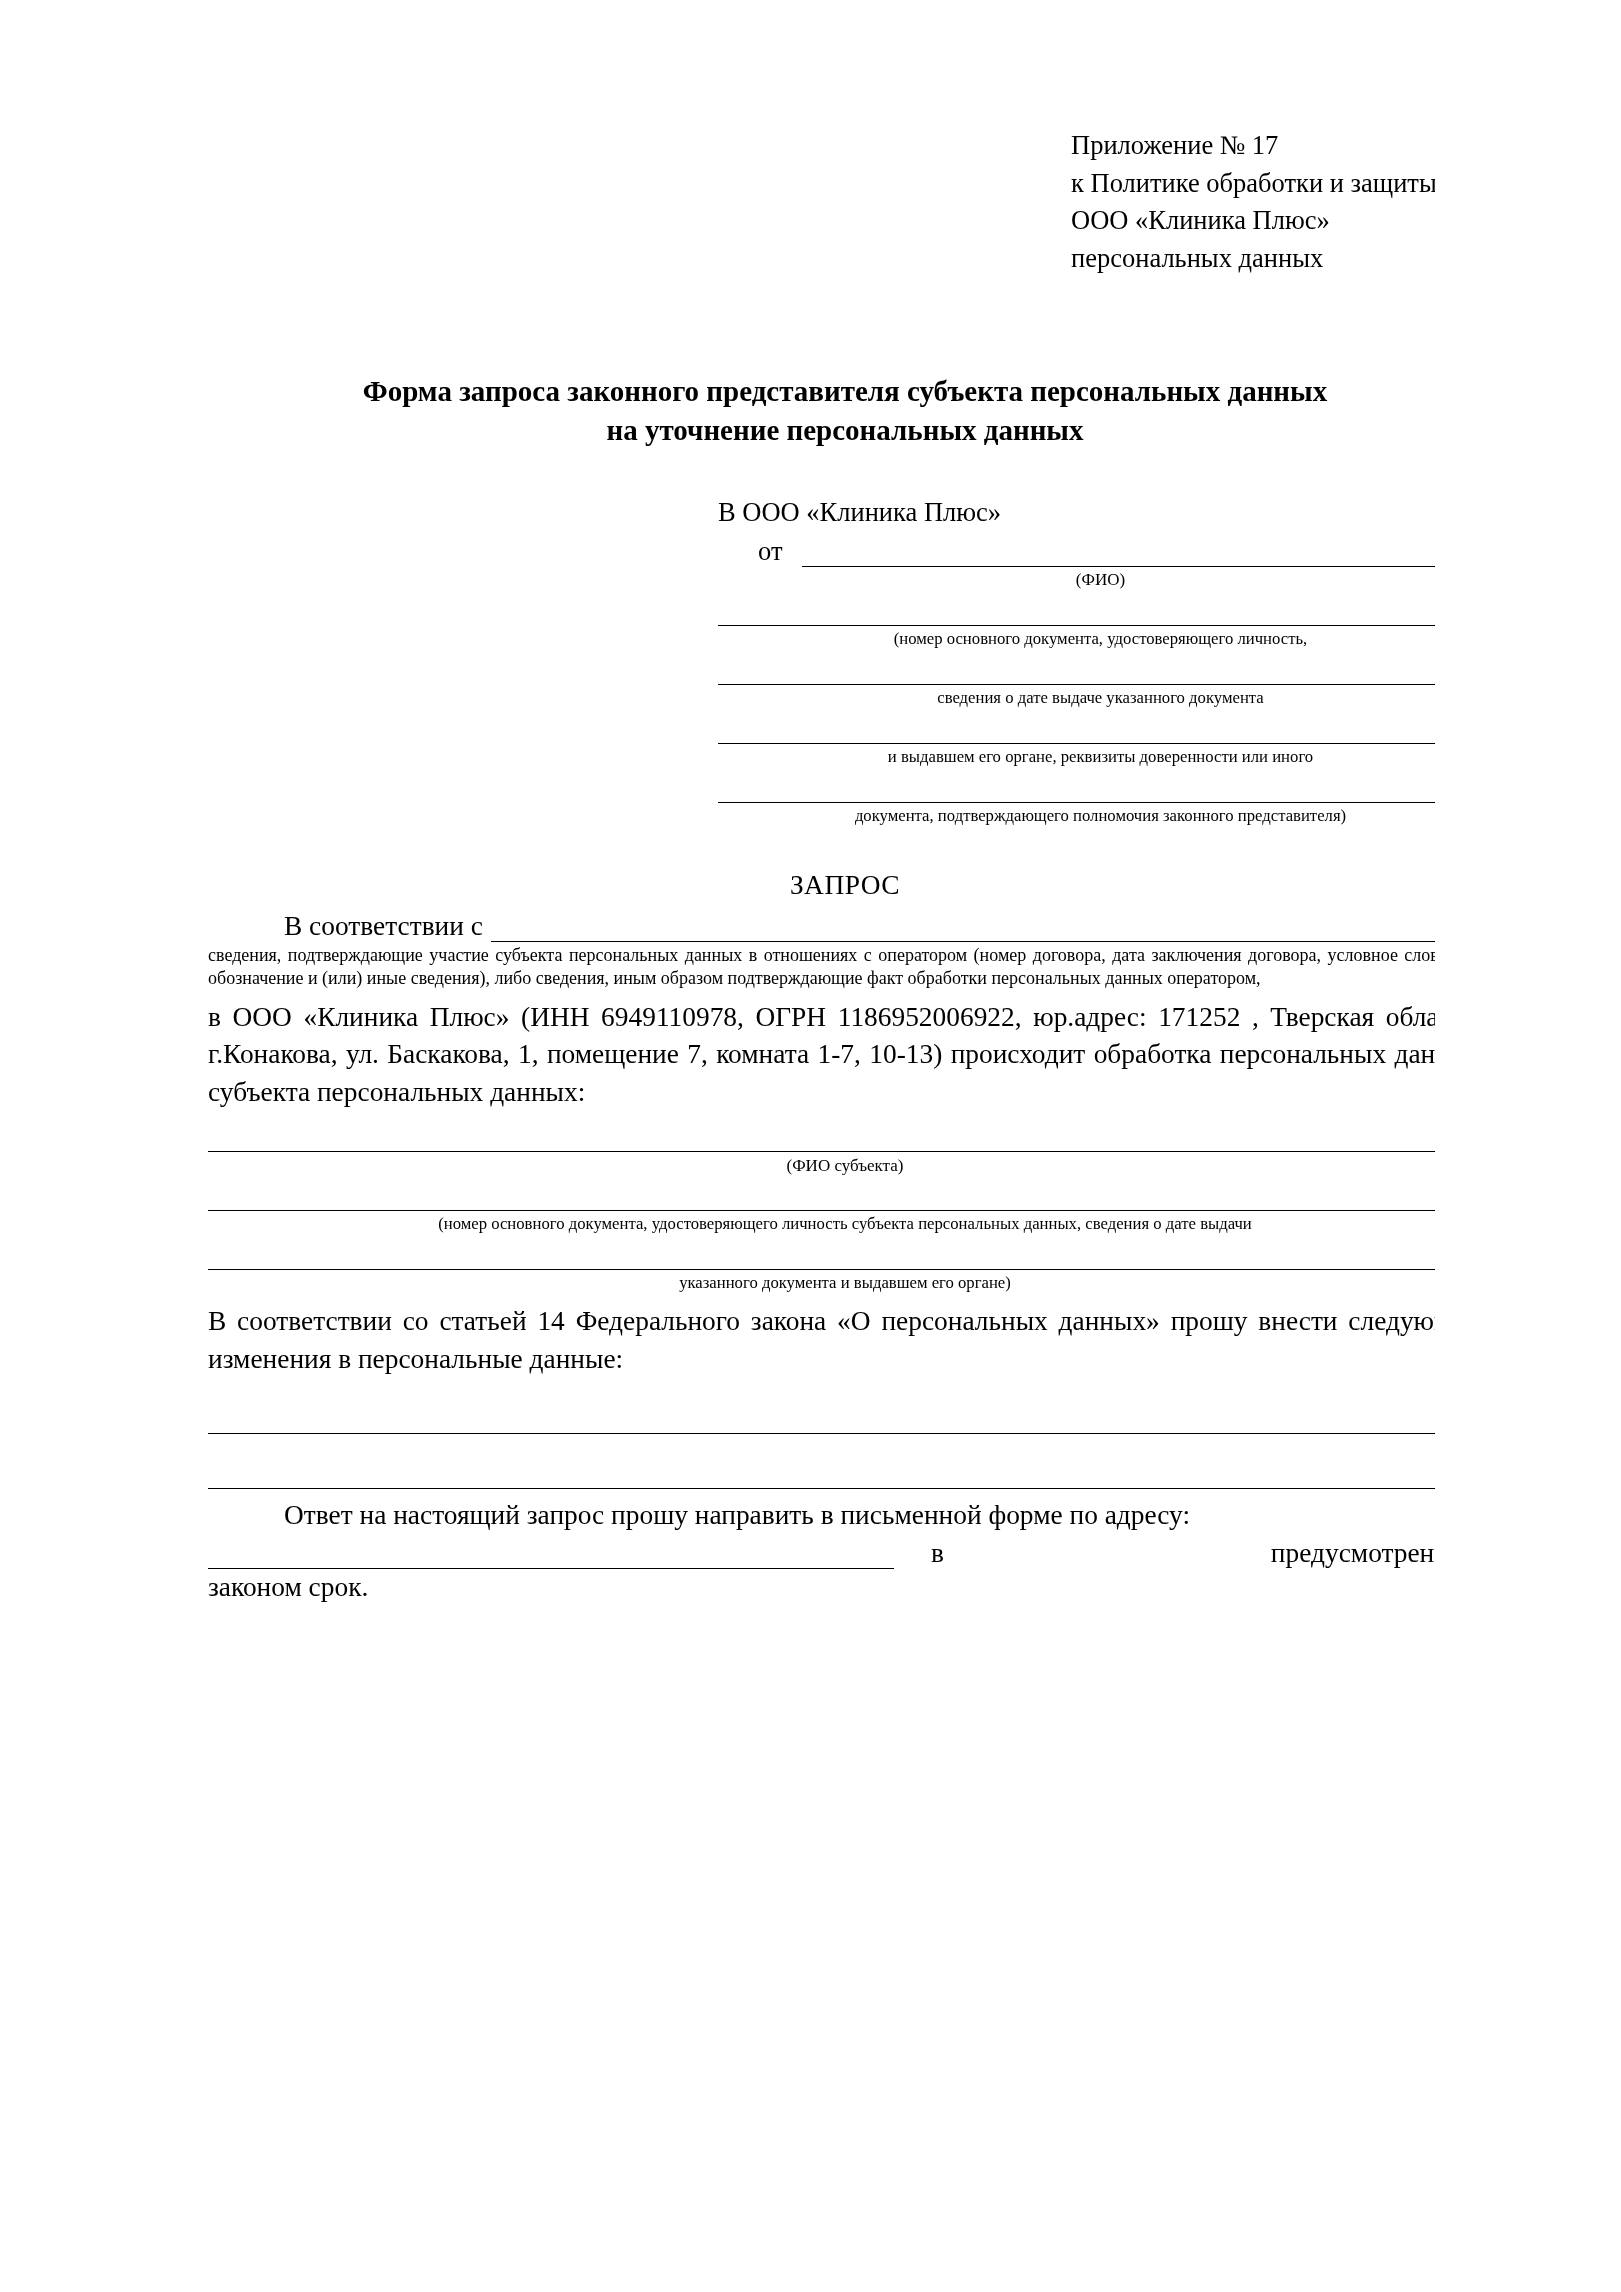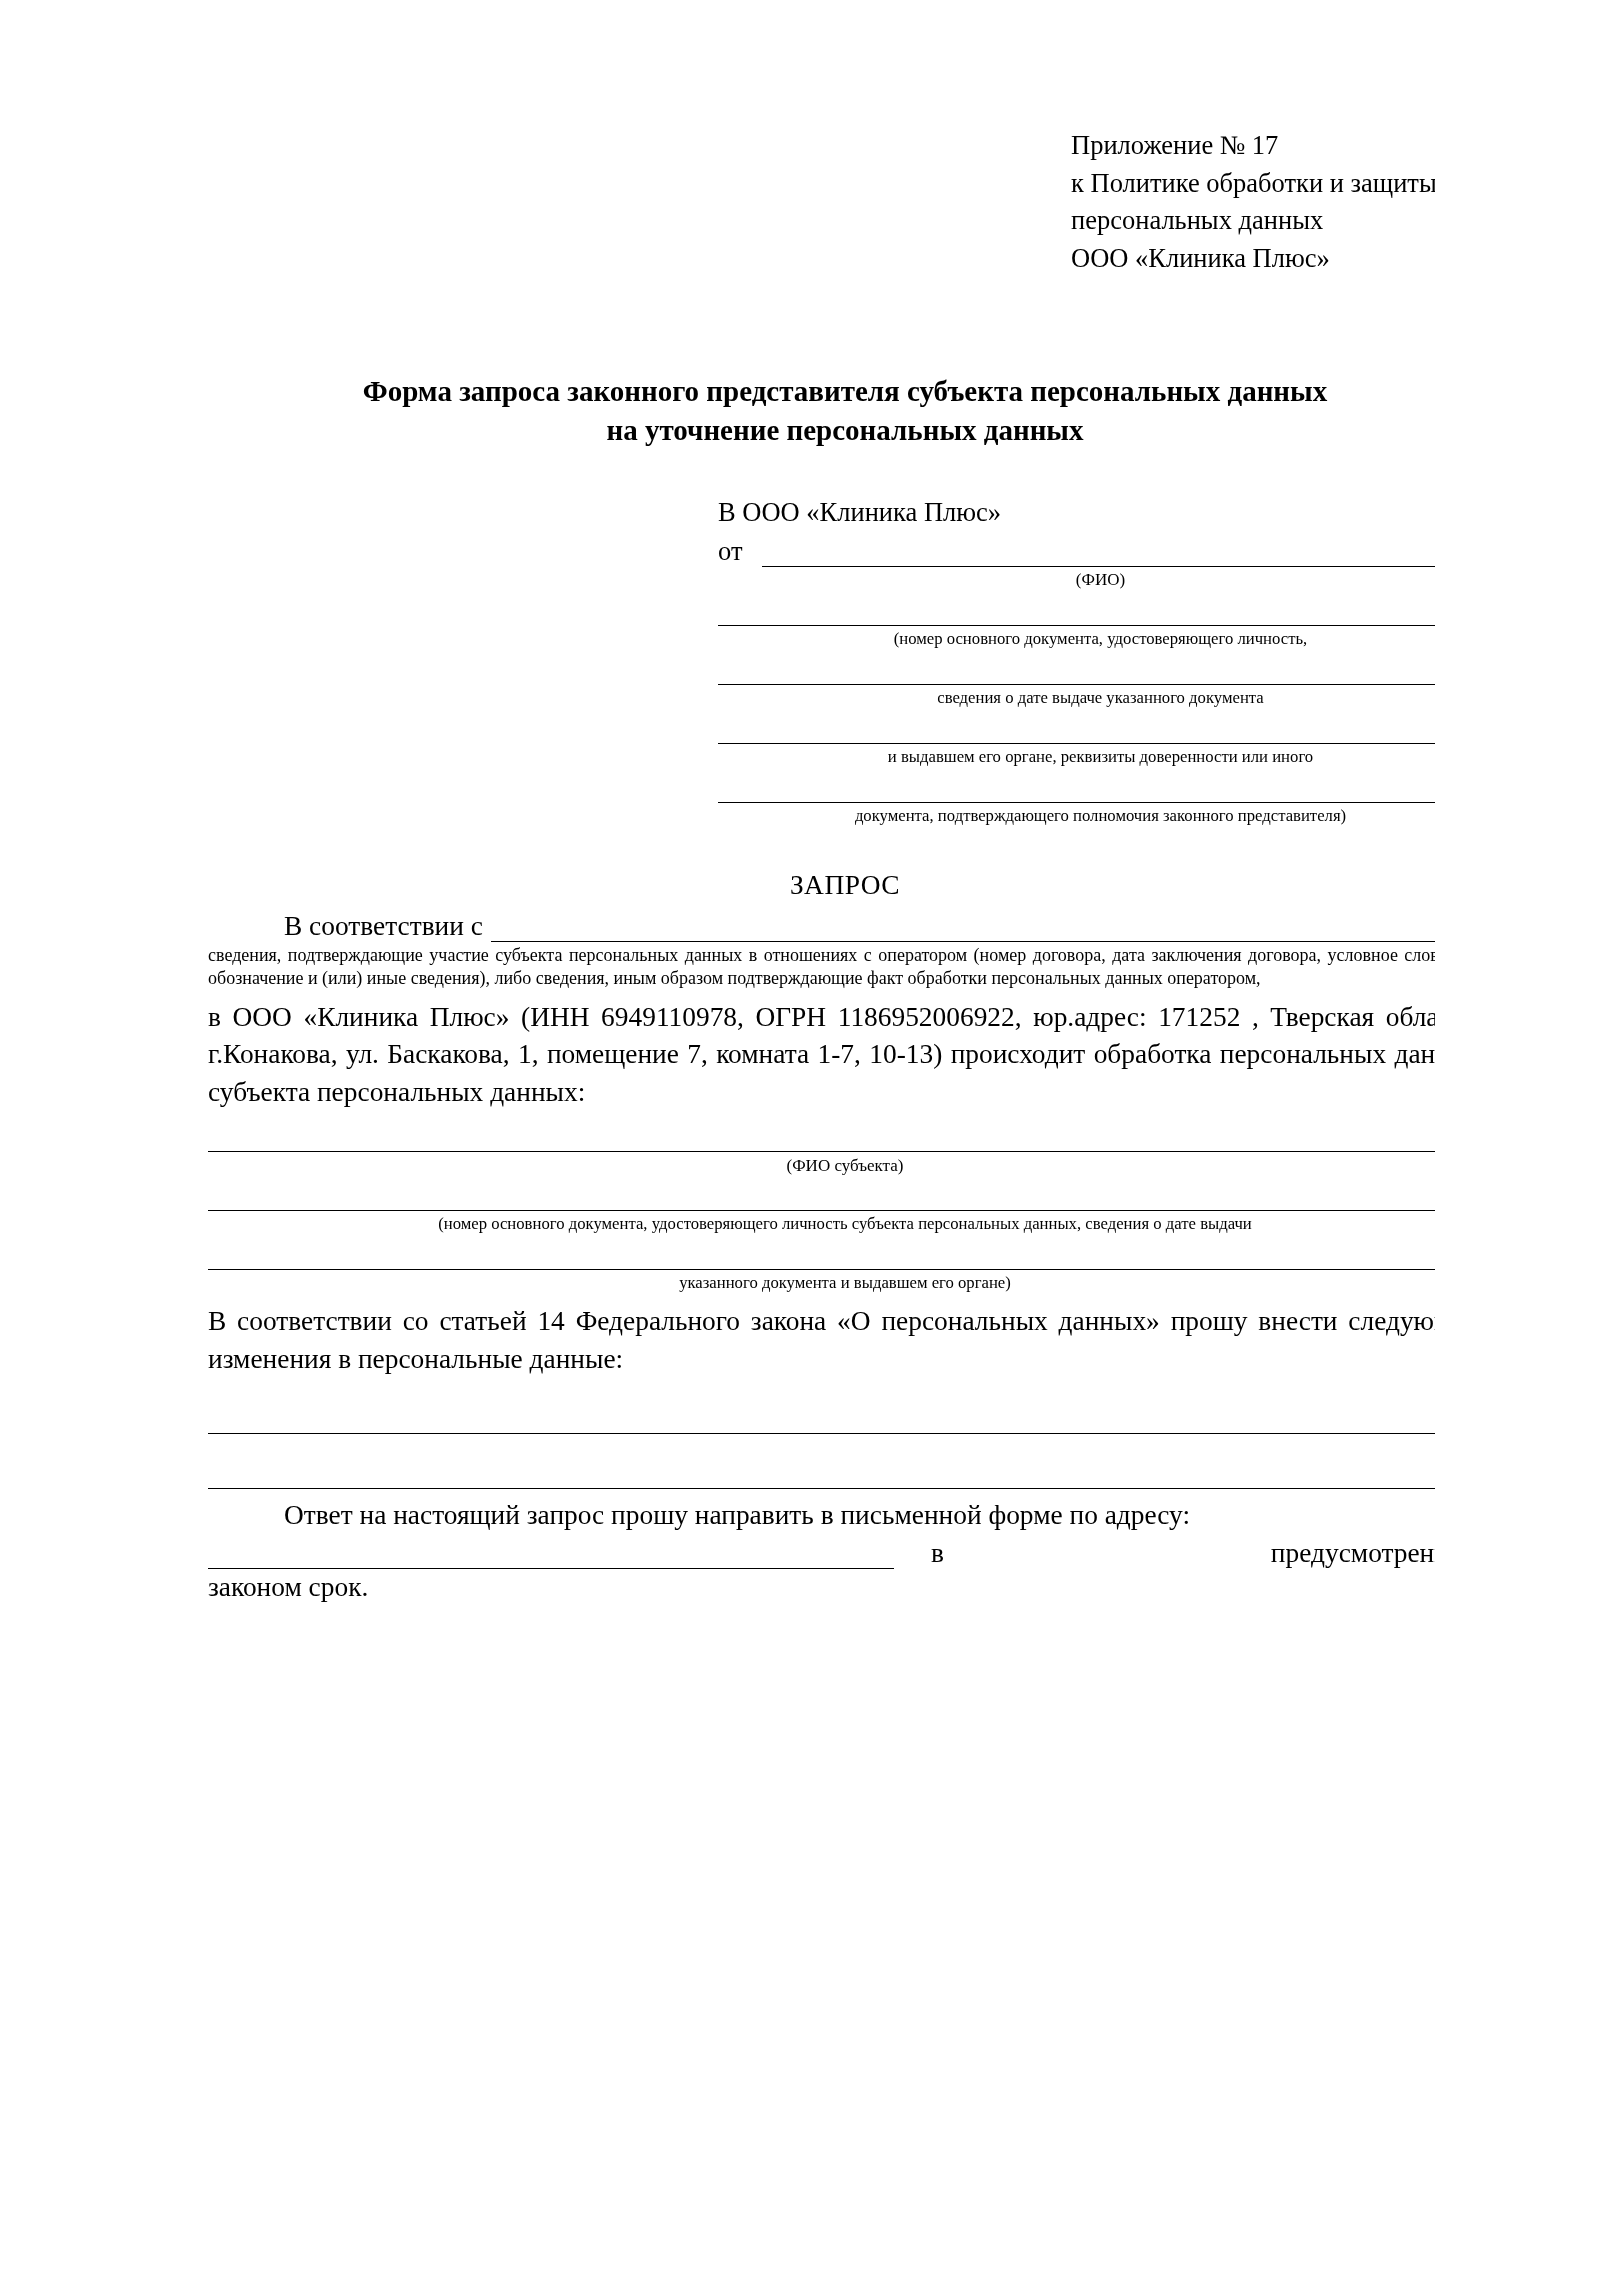--- a/index.html
+++ b/index.html
@@ -50,20 +50,21 @@
     margin-top: 47px;
     margin-left: 510px;
     width: 765px;
     font-size: 26.5px;
   }
   .addressee .line1 { margin-bottom: 7.8px; }
   .ot-row {
     display: flex;
     align-items: flex-end;
     gap: 20px;
+    margin-left: 40px;
   }
   .ot-row .lbl { white-space: nowrap; }
   .rule {
     flex: 1 1 auto;
     border-bottom: 1.6px solid #000;
     height: 25.5px;
   }
   .rule-full {
     border-bottom: 1.6px solid #000;
     height: 25.5px;
@@ -149,22 +150,22 @@
 </style>
 </head>
 <body>
 
 <div class="page">
   <div class="content">
 
     <div class="header-block">
       <div>Приложение № 17</div>
       <div>к Политике обработки и защиты</div>
+      <div>ООО «Клиника Плюс»</div>
       <div>персональных данных</div>
-      <div>ООО «Клиника Плюс»</div>
     </div>
 
     <div class="doc-title">
       <div>Форма запроса законного представителя субъекта персональных данных</div>
       <div>на уточнение персональных данных</div>
     </div>
 
     <div class="addressee">
       <div class="line1">В ООО «Клиника Плюс»</div>
 

